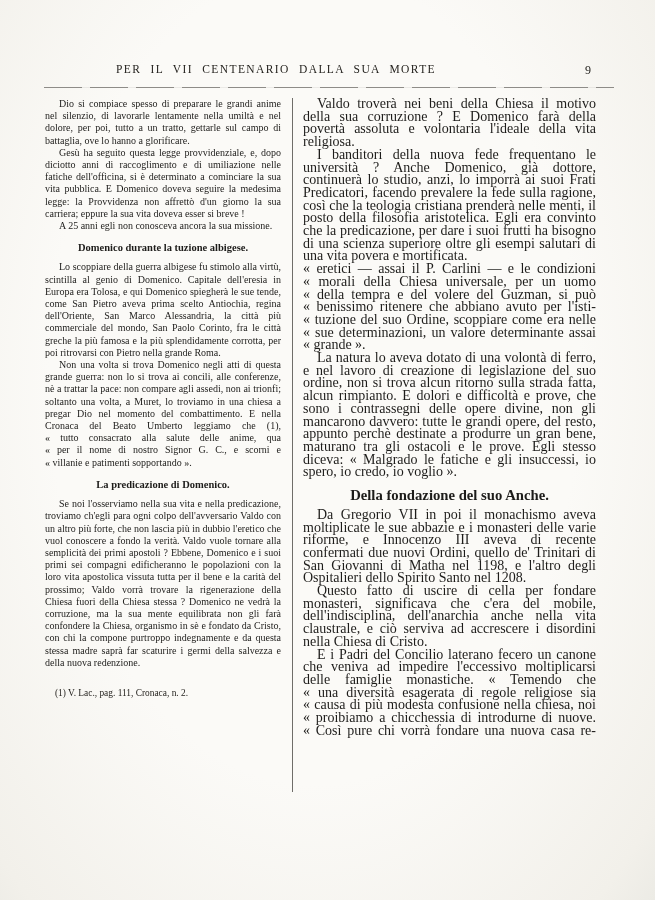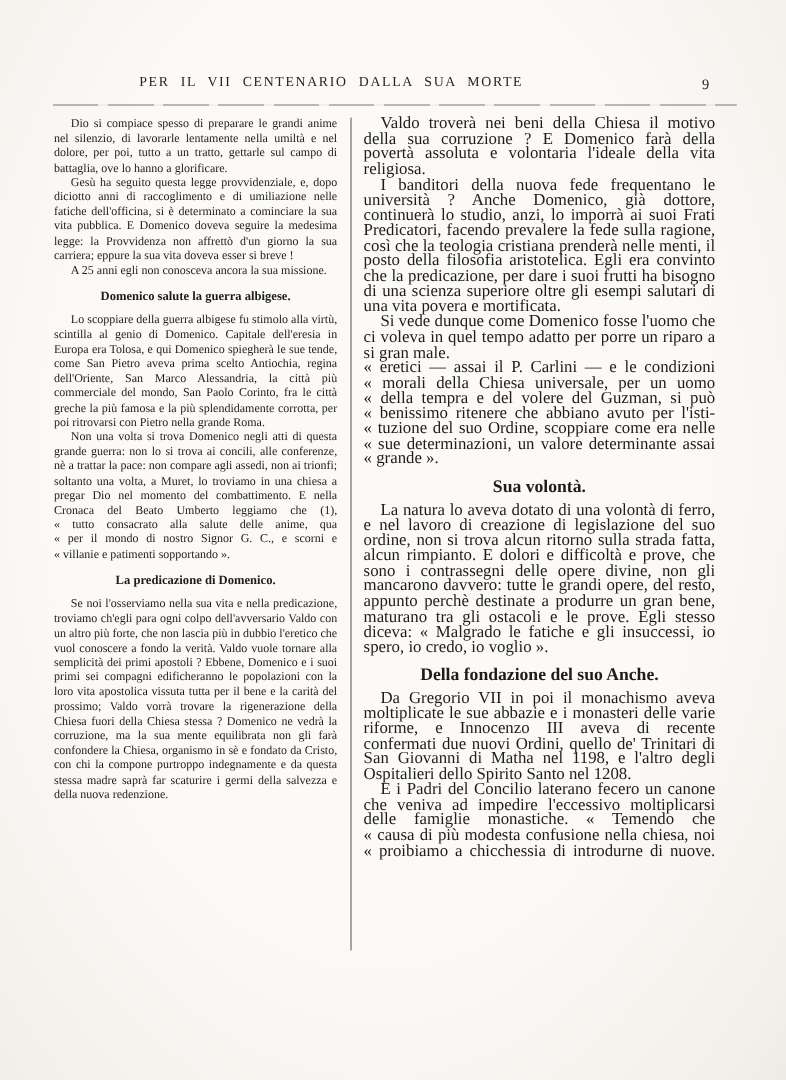--- a/index.html
+++ b/index.html
@@ -69,46 +69,48 @@
     <div class="header-title">PER IL VII CENTENARIO DALLA SUA MORTE</div>
     <div class="page-number">9</div>
   </div>
   <div class="header-rule"></div>
   <div class="columns">
     <div class="col col-left">
       <div>
           <div class="para indent">Dio si compiace spesso di preparare le grandi anime nel silenzio, di lavorarle lentamente nella umiltà e nel dolore, per poi, tutto a un tratto, gettarle sul campo di battaglia, ove lo hanno a glorificare.</div>
           <div class="para indent">Gesù ha seguito questa legge provvidenziale, e, dopo diciotto anni di raccoglimento e di umiliazione nelle fatiche dell'officina, si è determinato a cominciare la sua vita pubblica. E Domenico doveva seguire la medesima legge: la Provvidenza non affrettò d'un giorno la sua carriera; eppure la sua vita doveva esser si breve !</div>
           <div class="para indent">A 25 anni egli non conosceva ancora la sua missione.</div>
-          <div class="heading">Domenico salute la guerra albigese.</div>
+          <div class="heading">Domenico durante la tuzione albigese.</div>
           <div class="para indent">Lo scoppiare della guerra albigese fu stimolo alla virtù, scintilla al genio di Domenico. Capitale dell'eresia in Europa era Tolosa, e qui Domenico spiegherà le sue tende, come San Pietro aveva prima scelto Antiochia, regina dell'Oriente, San Marco Alessandria, la città più commerciale del mondo, San Paolo Corinto, fra le città greche la più famosa e la più splendidamente corrotta, per poi ritrovarsi con Pietro nella grande Roma.</div>
           <div class="para indent fill-last">Non una volta si trova Domenico negli atti di questa grande guerra: non lo si trova ai concili, alle conferenze, nè a trattar la pace: non compare agli assedi, non ai trionfi; soltanto una volta, a Muret, lo troviamo in una chiesa a pregar Dio nel momento del combattimento. E nella Cronaca del Beato Umberto leggiamo che (1),</div>
           <div class="qline">« tutto consacrato alla salute delle anime, qua</div>
-          <div class="qline">« per il mondo di nostro Signor G. C., e scorni e</div>
+          <div class="qline">« per il nome di nostro Signor G. C., e scorni e</div>
           <div class="qline last">« villanie e patimenti sopportando ».</div>
           <div class="heading">La predicazione di Domenico.</div>
           <div class="para indent">Se noi l'osserviamo nella sua vita e nella predicazione, troviamo ch'egli para ogni colpo dell'avversario Valdo con un altro più forte, che non lascia più in dubbio l'eretico che vuol conoscere a fondo la verità. Valdo vuole tornare alla semplicità dei primi apostoli ? Ebbene, Domenico e i suoi primi sei compagni edificheranno le popolazioni con la loro vita apostolica vissuta tutta per il bene e la carità del prossimo; Valdo vorrà trovare la rigenerazione della Chiesa fuori della Chiesa stessa ? Domenico ne vedrà la corruzione, ma la sua mente equilibrata non gli farà confondere la Chiesa, organismo in sè e fondato da Cristo, con chi la compone purtroppo indegnamente e da questa stessa madre saprà far scaturire i germi della salvezza e della nuova redenzione.</div>
         </div>
+      <div class="footnote">(1) V. Lac., pag. 111, Cronaca, n. 2.</div>
     </div>
     <div class="col-divider"></div>
     <div class="col col-right">
       <div>
           <div class="para indent">Valdo troverà nei beni della Chiesa il motivo della sua corruzione ? E Domenico farà della povertà assoluta e volontaria l'ideale della vita religiosa.</div>
           <div class="para indent">I banditori della nuova fede frequentano le università ? Anche Domenico, già dottore, continuerà lo studio, anzi, lo imporrà ai suoi Frati Predicatori, facendo prevalere la fede sulla ragione, così che la teologia cristiana prenderà nelle menti, il posto della filosofia aristotelica. Egli era convinto che la predicazione, per dare i suoi frutti ha bisogno di una scienza superiore oltre gli esempi salutari di una vita povera e mortificata.</div>
-          <div class="para indent">Si vede dunque come Domenico fosse l'uomo che ci voleva in quel tempo adatto per porre un riparo a si gran male.</div>
           <div class="qline">« eretici — assai il P. Carlini — e le condizioni</div>
           <div class="qline">« morali della Chiesa universale, per un uomo</div>
           <div class="qline">« della tempra e del volere del Guzman, si può</div>
           <div class="qline">« benissimo ritenere che abbiano avuto per l'isti-</div>
           <div class="qline">« tuzione del suo Ordine, scoppiare come era nelle</div>
           <div class="qline">« sue determinazioni, un valore determinante assai</div>
           <div class="qline last">« grande ».</div>
-          <div class="heading">Sua volontà.</div>
           <div class="para indent">La natura lo aveva dotato di una volontà di ferro, e nel lavoro di creazione di legislazione del suo ordine, non si trova alcun ritorno sulla strada fatta, alcun rimpianto. E dolori e difficoltà e prove, che sono i contrassegni delle opere divine, non gli mancarono davvero: tutte le grandi opere, del resto, appunto perchè destinate a produrre un gran bene, maturano tra gli ostacoli e le prove. Egli stesso diceva: « Malgrado le fatiche e gli insuccessi, io spero, io credo, io voglio ».</div>
           <div class="heading">Della fondazione del suo Anche.</div>
           <div class="para indent">Da Gregorio VII in poi il monachismo aveva moltiplicate le sue abbazie e i monasteri delle varie riforme, e Innocenzo III aveva di recente confermati due nuovi Ordini, quello de' Trinitari di San Giovanni di Matha nel 1198, e l'altro degli Ospitalieri dello Spirito Santo nel 1208.</div>
+          <div class="para indent">Questo fatto di uscire di cella per fondare monasteri, significava che c'era del mobile, dell'indisciplina, dell'anarchia anche nella vita claustrale, e ciò serviva ad accrescere i disordini nella Chiesa di Cristo.</div>
           <div class="para indent fill-last">E i Padri del Concilio laterano fecero un canone che veniva ad impedire l'eccessivo moltiplicarsi delle famiglie monastiche. « Temendo che</div>
+          <div class="qline">« una diversità esagerata di regole religiose sia</div>
           <div class="qline">« causa di più modesta confusione nella chiesa, noi</div>
           <div class="qline">« proibiamo a chicchessia di introdurne di nuove.</div>
+          <div class="qline">« Così pure chi vorrà fondare una nuova casa re-</div>
         </div>
     </div>
   </div>
 </div>
 
 </body></html>

